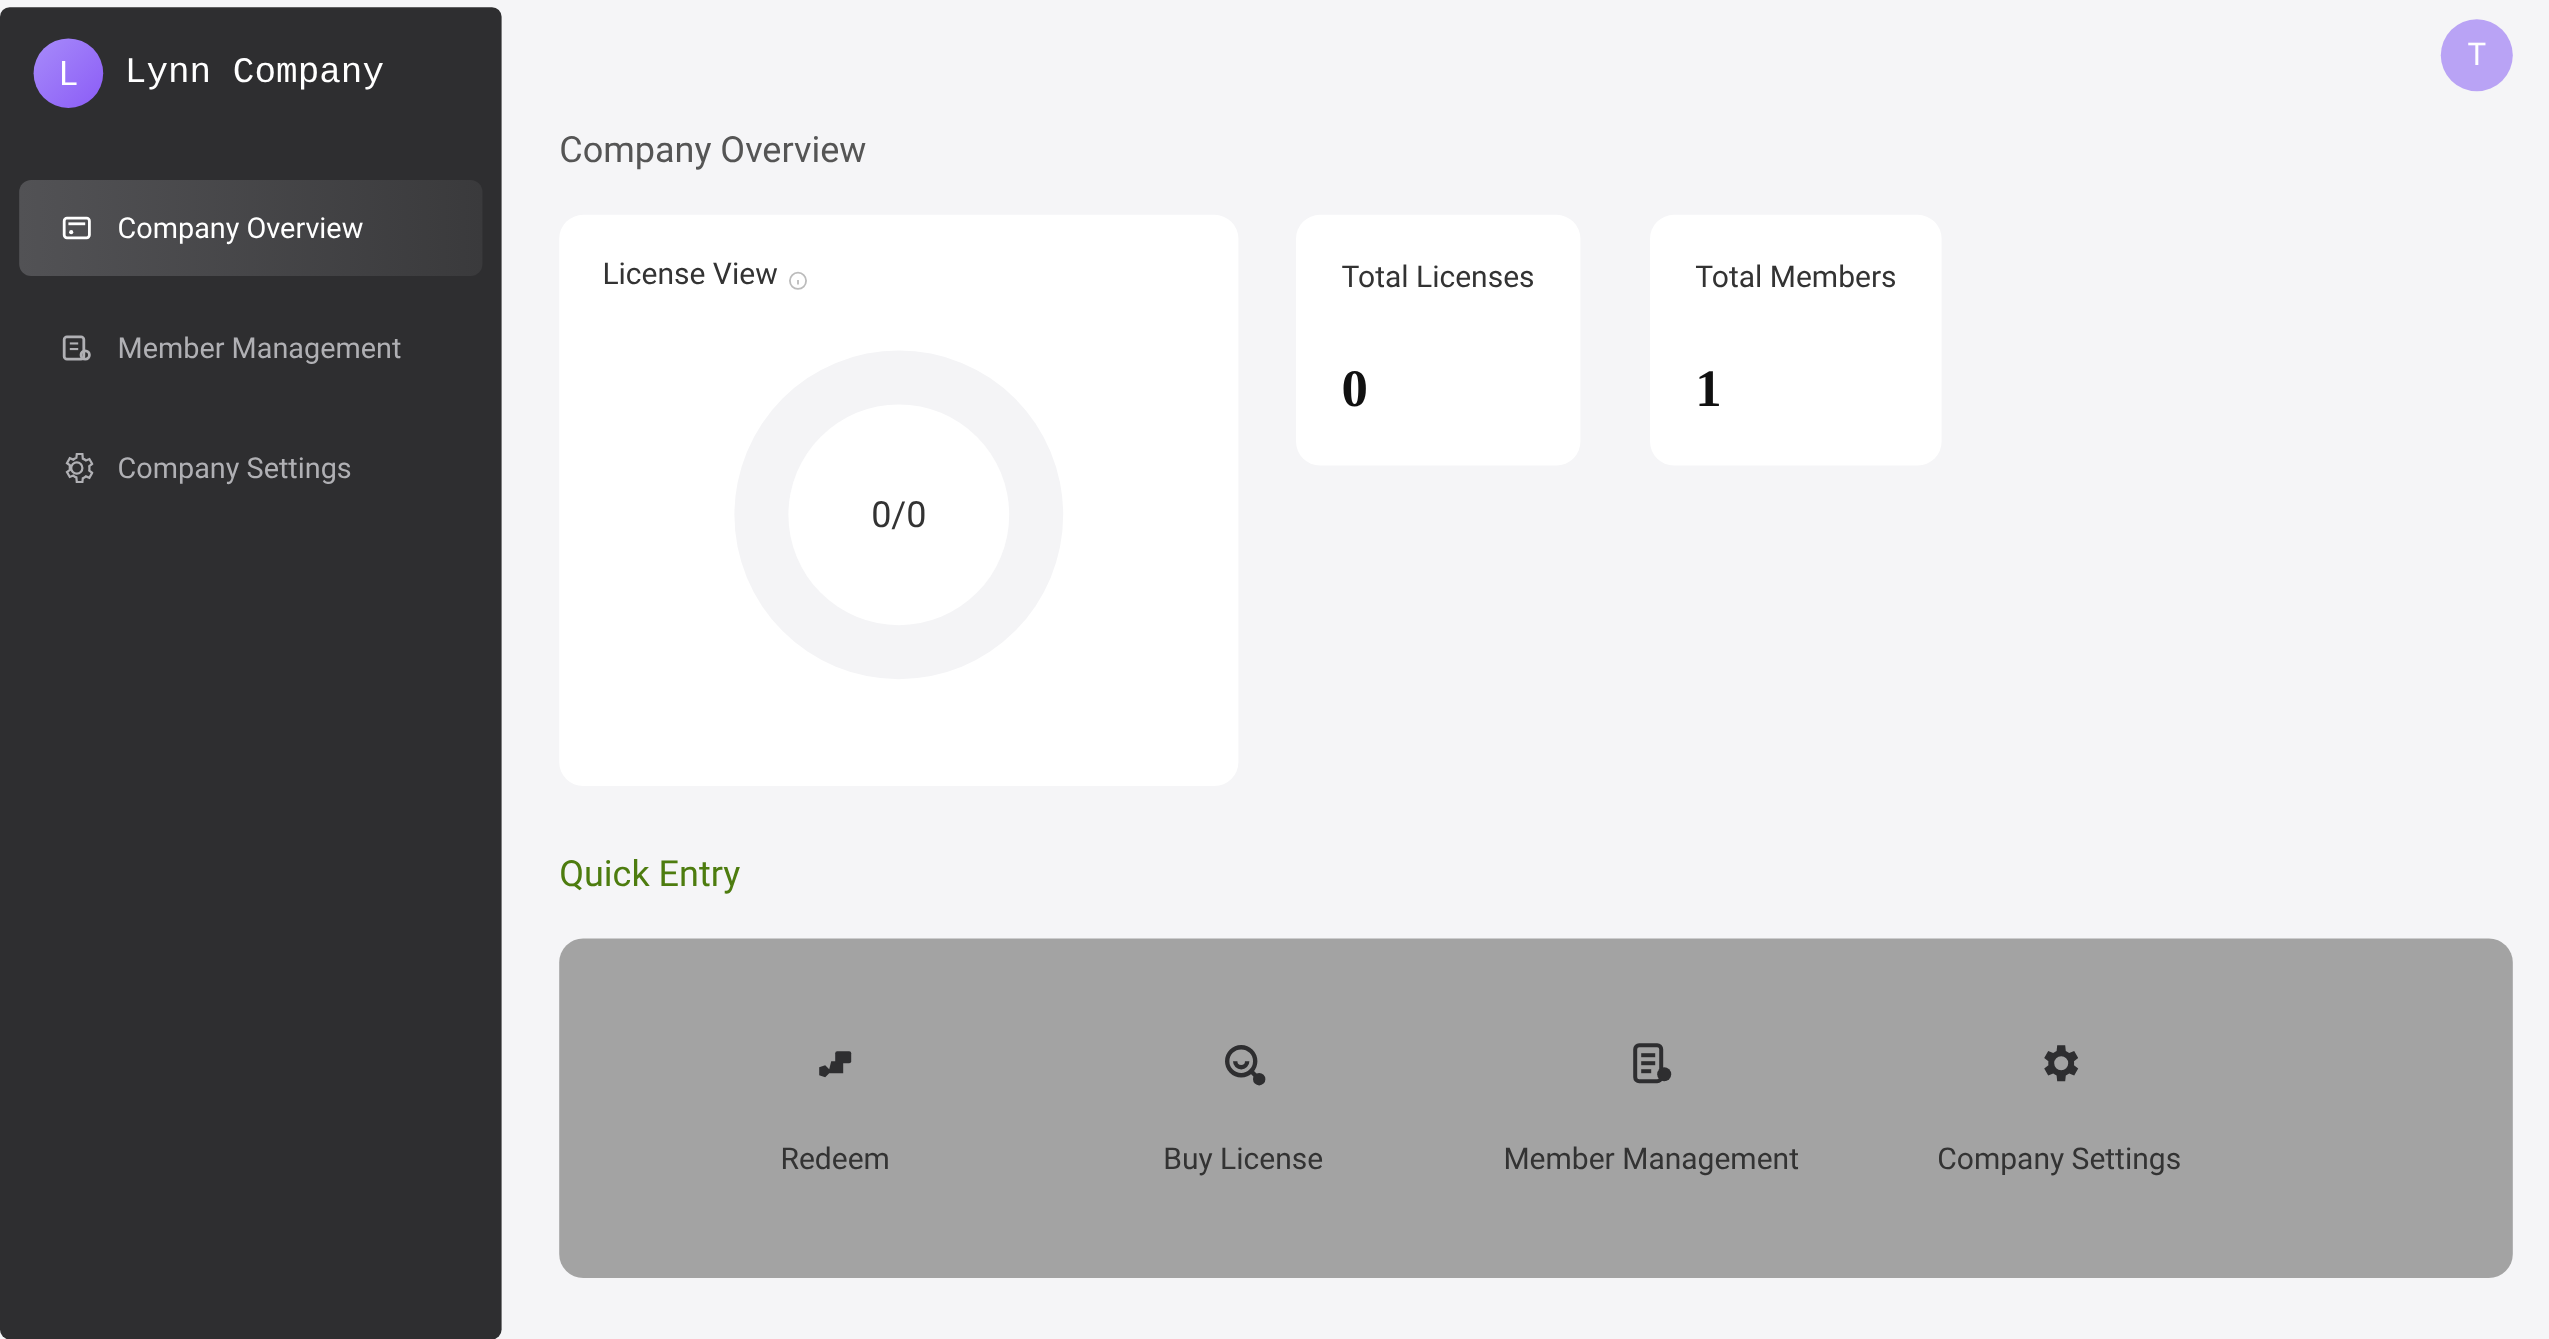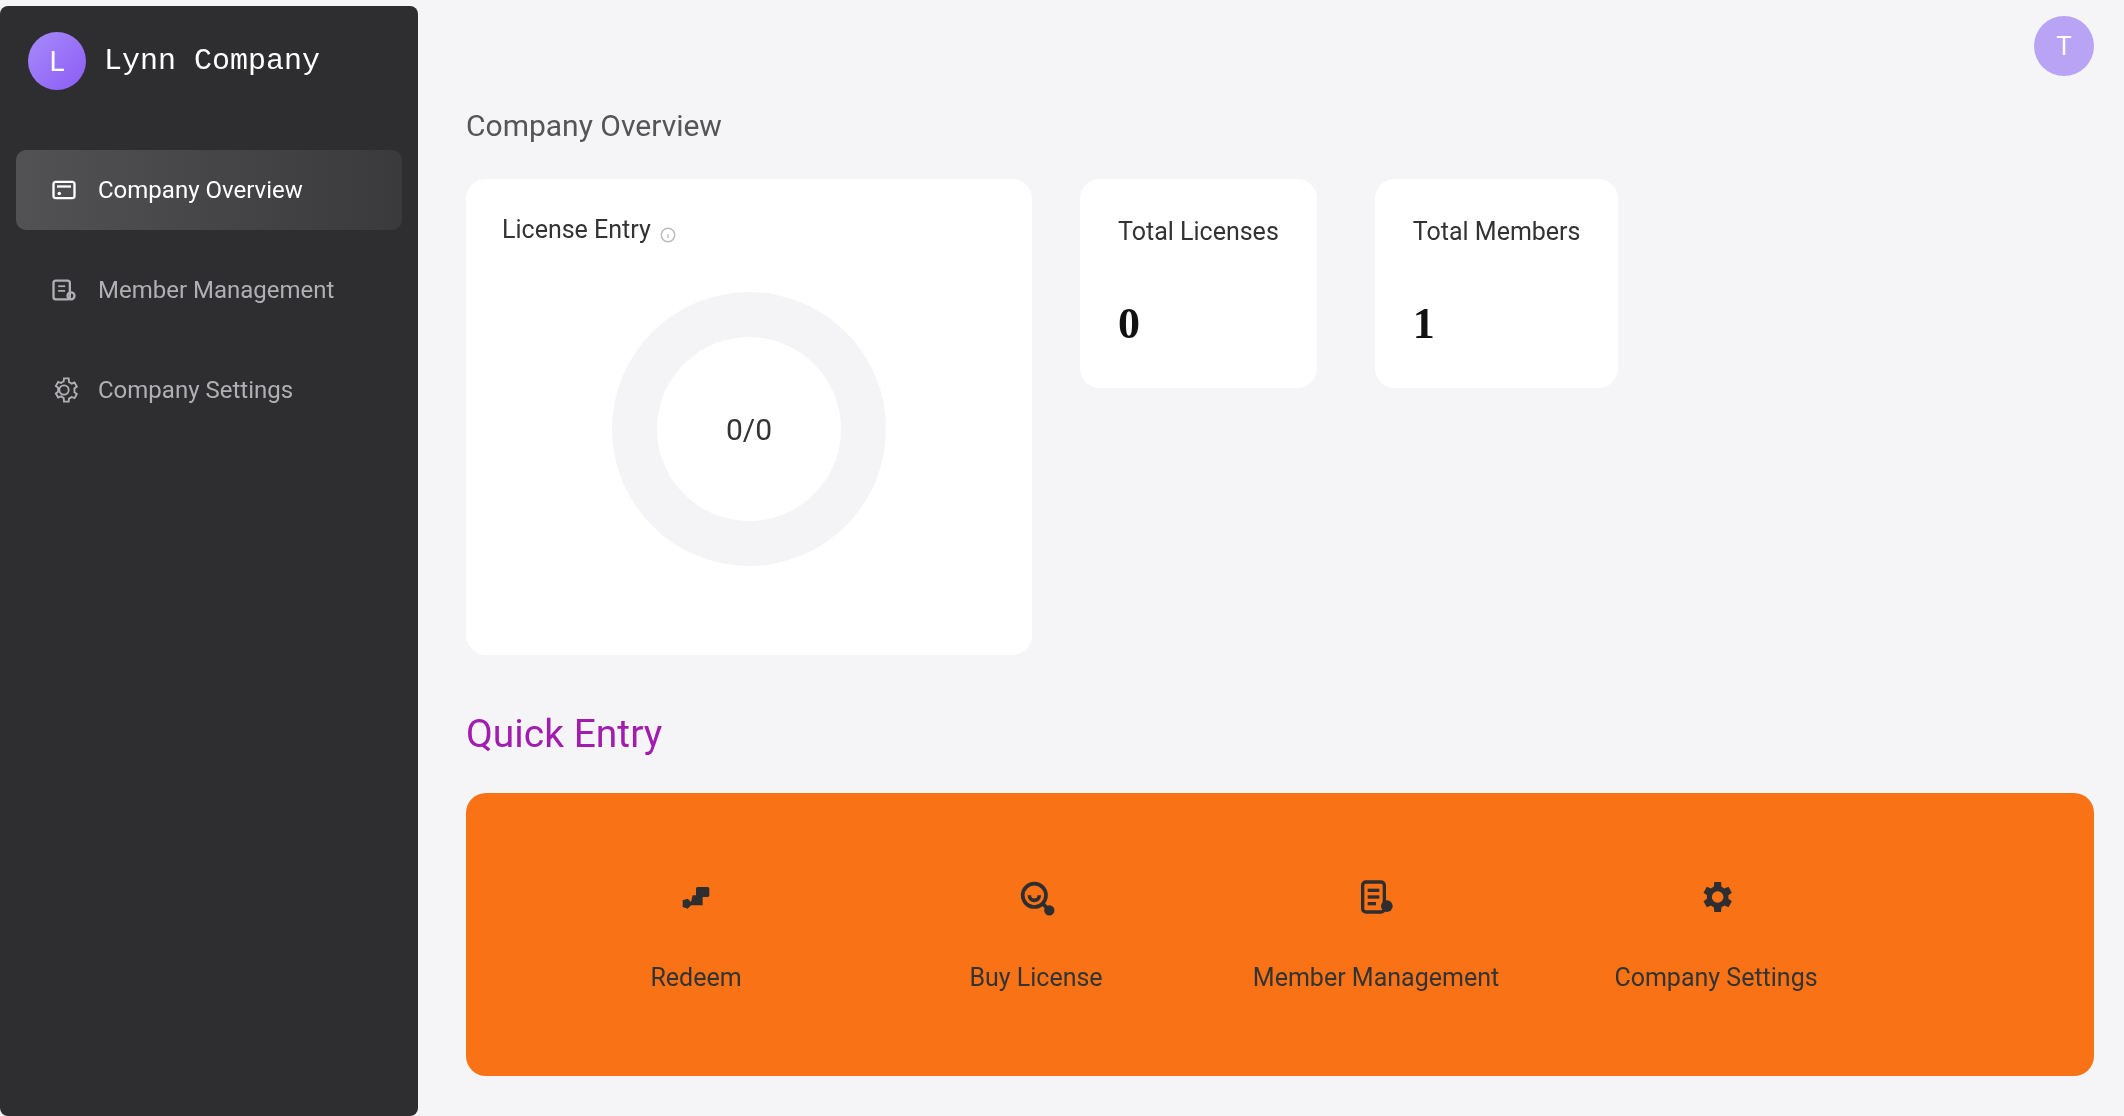--- a/index.html
+++ b/index.html
@@ -164,28 +164,28 @@
     margin-bottom: 52px;
   }
   .stat-value {
     font-size: 44px;
     font-weight: 700;
     font-family: Georgia, "Times New Roman", serif;
     color: #111;
   }
 
   .quick-title {
-    font-size: 39px;
-    color: #a21caf;
+    font-size: 30px;
+    color: #4d7c0f;
     font-weight: 400;
     margin-top: 56px;
     margin-bottom: 36px;
   }
   .quick-card {
-    background: #f97316;
+    background: #a3a3a3;
     border-radius: 20px;
     padding: 84px 60px;
     display: flex;
     gap: 0;
   }
   .quick-item {
     flex: 1;
     display: flex;
     flex-direction: column;
     align-items: center;
@@ -248,21 +248,21 @@
 <main class="main">
 
   <div class="top-avatar">T</div>
 
   <h2 class="section-title">Company Overview</h2>
 
   <div class="overview-row">
 
     <div class="card view-card">
       <div class="view-title-row">
-        <span>License Entry</span>
+        <span>License View</span>
         <span class="info-icon">
           <svg viewBox="0 0 24 24" fill="none" stroke="currentColor" stroke-width="2">
               <circle cx="12" cy="12" r="9"></circle>
               <line x1="12" y1="8" x2="12" y2="8"></line>
               <line x1="12" y1="11" x2="12" y2="16"></line>
             </svg>
         </span>
       </div>
       <div class="donut-wrap">
         <div class="donut">

